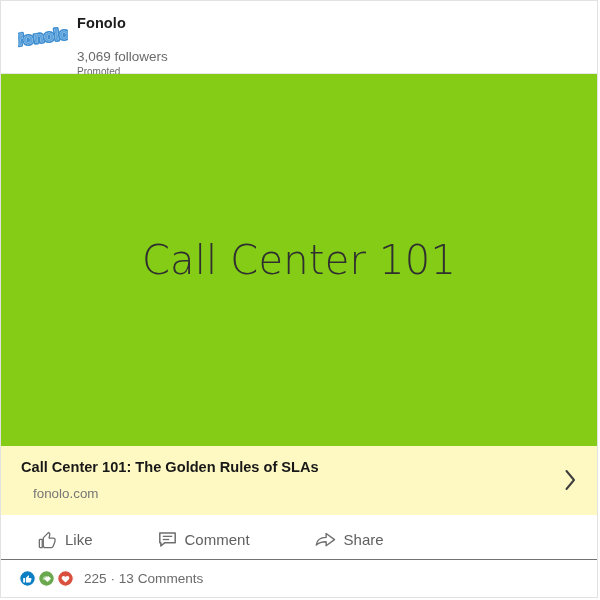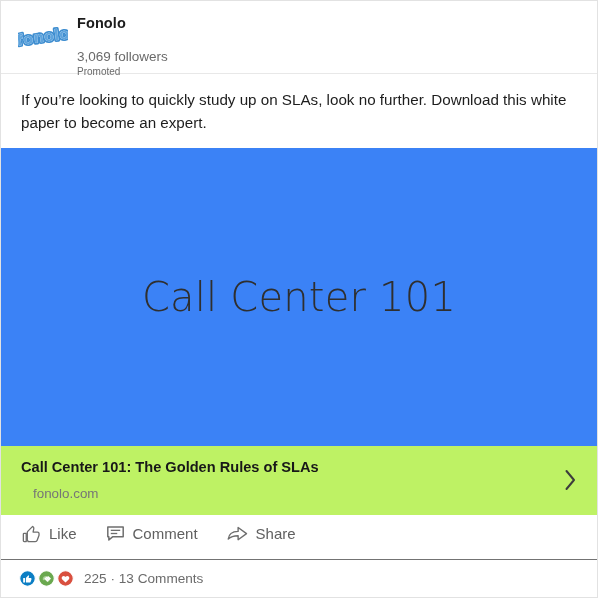--- a/index.html
+++ b/index.html
@@ -133,24 +133,25 @@
     align-items: center;
     justify-content: center;
     width: 22px;
     height: 30px;
   }
 
   
   .social-actions {
     flex: 0 0 auto;
     display: flex;
-    align-items: flex-start;
-    padding: 8px 0 9px 20px;
+    align-items: flex-end;
+    padding: 8px 0 9px 36px;
     height: 44px;
     box-sizing: border-box;
+    gap: 36px;
   }
   .action-btn {
     display: flex;
     align-items: center;
     margin-right: 28px;
     cursor: pointer;
     user-select: none;
   }
   .action-btn .action-ico {
     display: flex;
@@ -204,27 +205,26 @@
         </g>
       </svg>
     </div>
     <div class="header-text">
       <span class="actor-name">Fonolo</span>
       <span class="actor-followers">3,069 followers</span>
       <span class="actor-promoted">Promoted</span>
     </div>
   </div>
 
-  <div class="post-commentary">If you’re looking to quickly study up on SLAs, look no further. Download this white paper to become an expert.</div>
-
-  <div class="hero" style="background: #3b82f6;">
+
+  <div class="hero" style="background: #84cc16;">
     <div class="hero-line" style="color: rgb(47, 47, 47);">Call Center 101</div>
   </div>
 
-  <div class="link-card" style="background: #bef264;">
+  <div class="link-card" style="background: #fef9c3;">
     <div class="link-card-text">
       <div class="link-title">Call Center 101: The Golden Rules of SLAs</div>
       <div class="link-domain">fonolo.com</div>
     </div>
     <div class="link-chevron">
       <svg width="13" height="22" viewBox="0 0 13 22">
         <path d="M2.5 2 L10 11 L2.5 20" fill="none" stroke="#3d3d3d" stroke-width="2" stroke-linecap="round" stroke-linejoin="round"></path>
       </svg>
     </div>
   </div>

